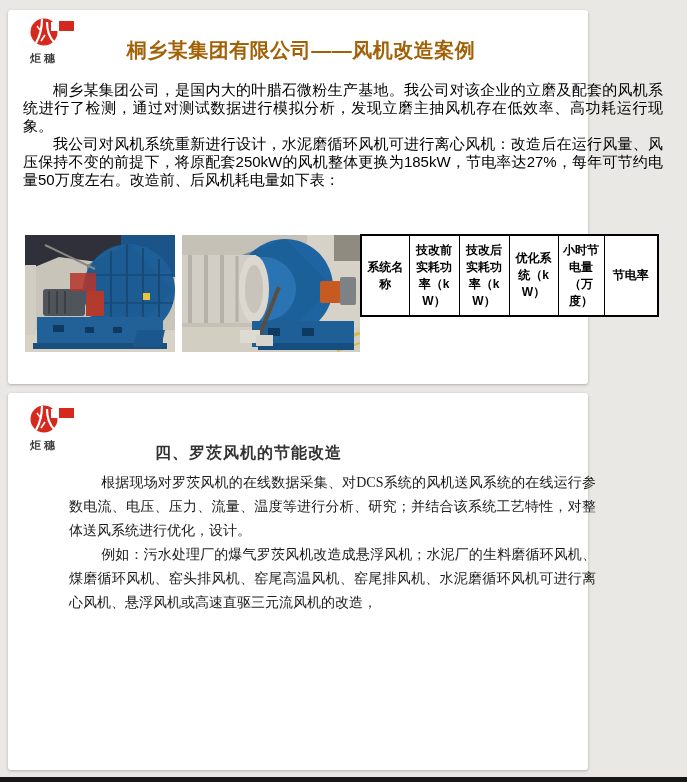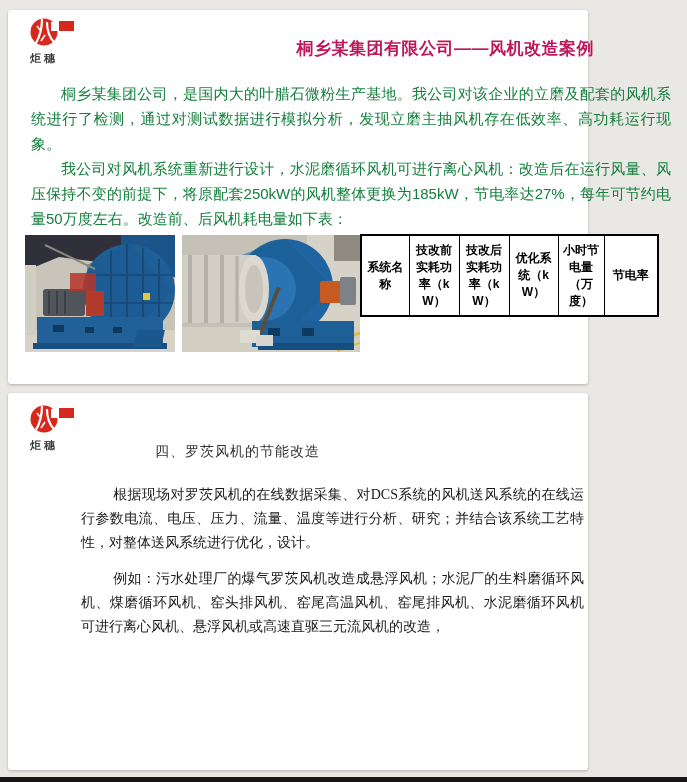--- a/index.html
+++ b/index.html
@@ -15,26 +15,26 @@
   #page1{top:10px;height:374px;}
   #page2{top:393px;height:377px;}
 
   
   .logo{position:absolute;left:22px;top:4px;width:54px;}
   .logo svg{display:block;}
   .logo-text{font-size:11px;color:#3c3c3c;letter-spacing:3px;font-weight:700;margin-top:1px;}
 
   
   .p1-title{
-    position:absolute;top:27px;left:0;width:586px;text-align:right;
-    font-size:17px;font-weight:bold;color:#be185d;letter-spacing:.5px;
+    position:absolute;top:27px;left:0;width:586px;text-align:center;
+    font-size:20px;font-weight:bold;color:#a16207;letter-spacing:.5px;
   }
   .p1-body{
-    position:absolute;top:71px;left:23px;width:640px;
-    font-size:15px;line-height:25px;color:#15803d;text-align:justify;
+    position:absolute;top:71px;left:15px;width:640px;
+    font-size:15px;line-height:18px;color:#000000;text-align:justify;
   }
   .p1-body p{margin:0;text-indent:2em;}
 
   .photo{position:absolute;top:225px;overflow:hidden;}
   #photo1{left:17px;width:150px;height:117px;}
   #photo2{left:174px;width:178px;height:117px;}
   .photo svg{display:block;}
 
   .p1-table{
     position:absolute;left:352px;top:224px;width:297px;
@@ -47,28 +47,28 @@
     padding:2px 1px;line-height:17px;word-break:break-all;
   }
   .p1-table tr.hdr td{height:75px;font-weight:bold;}
   .p1-table tr.data td{height:54px;}
   .p1-table td.sysname{font-weight:bold;}
 
   
   .p2-title{
     position:absolute;top:50px;left:147px;
     font-family:"Liberation Serif", serif;
-    font-size:14px;font-weight:400;color:#333;letter-spacing:1px;
+    font-size:16px;font-weight:700;color:#333;letter-spacing:1px;
   }
   .p2-body{
     position:absolute;top:78px;left:61px;width:527px;
     font-family:"Liberation Serif", serif;
     font-size:14px;line-height:24px;color:#1a1a1a;text-align:justify;
   }
-  .p2-body p{margin:12px;text-indent:2.3em;}
+  .p2-body p{margin:0;text-indent:2.3em;}
   .red-bold{color:#e60012;font-weight:bold;}
 
   .bottom-bar{
     position:absolute;left:0;top:777px;width:687px;height:5px;background:#161616;
   }
 </style>
 </head>
 <body>
 
 <div class="page" id="page1">

